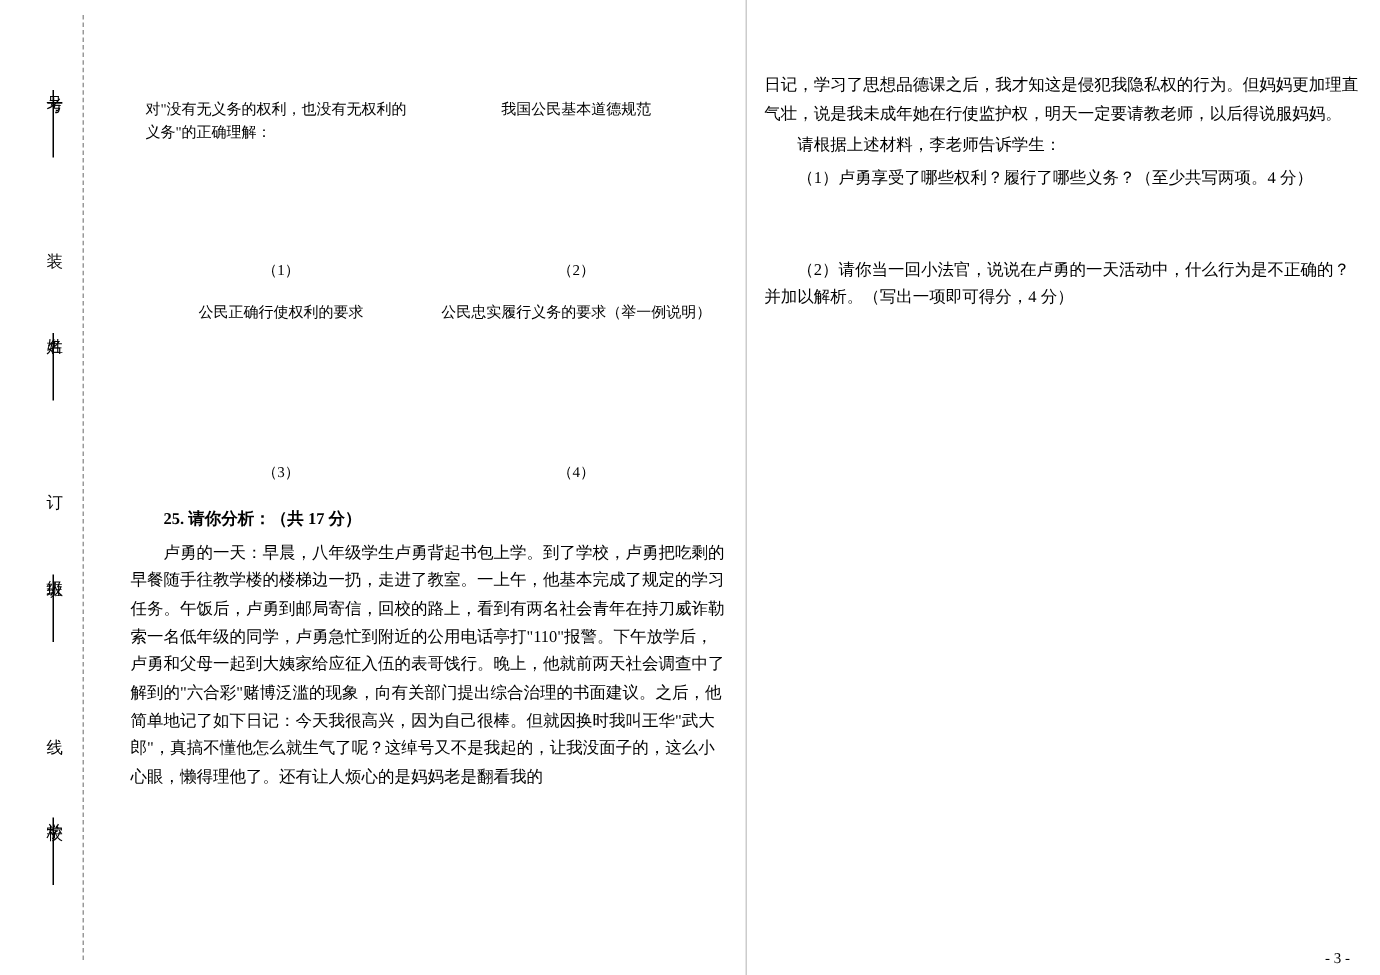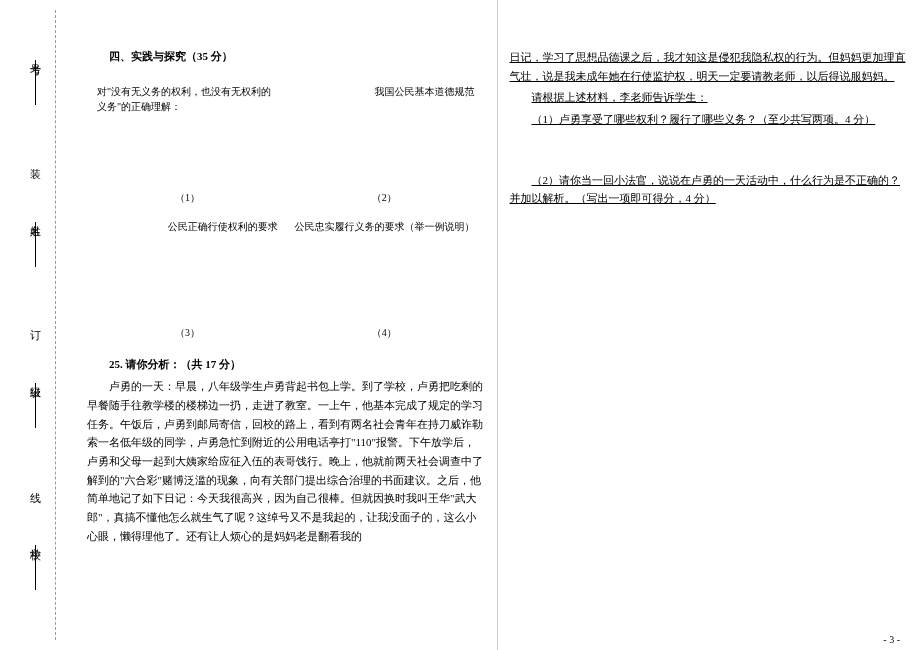--- a/index.html
+++ b/index.html
@@ -56,39 +56,39 @@
       top: 0;
       width: 845px;
       height: 650px;
       display: flex;
     }
     .col {
       padding: 48px 12px 10px 12px;
       position: relative;
     }
     .col-left { width: 50%; border-right: 1px solid #ccc; }
-    .col-right { width: 50%; text-decoration: underline; }
+    .col-right { width: 50%; }
     .section-title { font-weight: bold; text-indent: 2em; margin-bottom: 4px; line-height: 1.6; }
     .para { text-indent: 2em; line-height: 1.7; margin-bottom: 3px; }
     .grid-table {
       width: 100%;
       border-collapse: collapse;
       margin: 8px 0;
     }
     .grid-table td {
       border: 4px solid transparent;
       border-image: repeating-linear-gradient(45deg, #000, #000 3px, #fff 3px, #fff 6px) 4;
       width: 50%;
       height: 135px;
       vertical-align: top;
       padding: 6px;
       position: relative;
       font-size: 10px;
     }
-    .cell-header { text-align: right; line-height: 1.5; }
+    .cell-header { text-align: center; line-height: 1.5; }
     .cell-num {
       position: absolute;
       bottom: 4px;
       left: 50%;
       transform: translateX(-50%);
       font-size: 10px;
     }
     .q-block { margin-bottom: 12px; line-height: 1.7; text-indent: 2em; }
     .page-num {
       position: absolute;
@@ -118,21 +118,20 @@
   <span class="binding-label">线</span>
   <div class="binding-field">
     <span>学校</span>
       <div class="binding-line"></div>
   </div>
 </div>
 <div class="dashed-line"></div>
 
 <div class="content">
   <div class="col col-left">
-    <div class="section-title">四、实践与探究（35 分）</div>
 
     <table class="grid-table">
       <tbody>
           <tr>
         <td>
           <div class="cell-header" style="text-align:left">对"没有无义务的权利，也没有无权利的义务"的正确理解：</div>
           <div class="cell-num">（1）</div>
         </td>
         <td>
           <div class="cell-header">我国公民基本道德规范</div>

